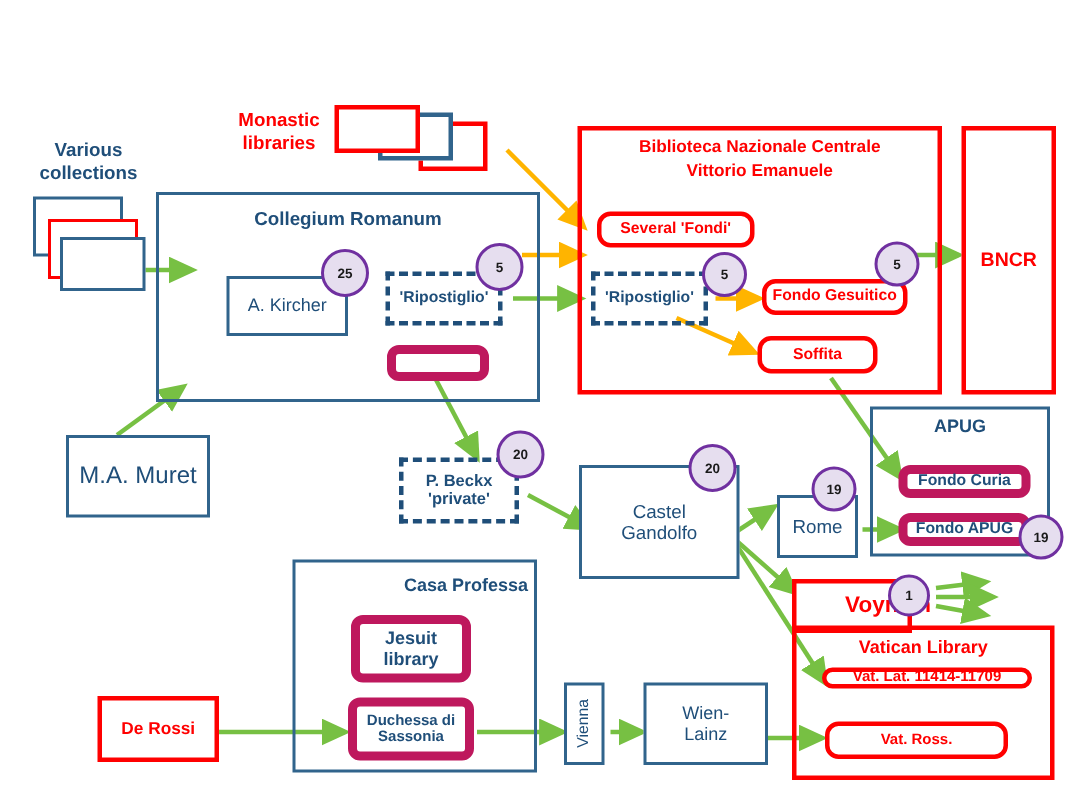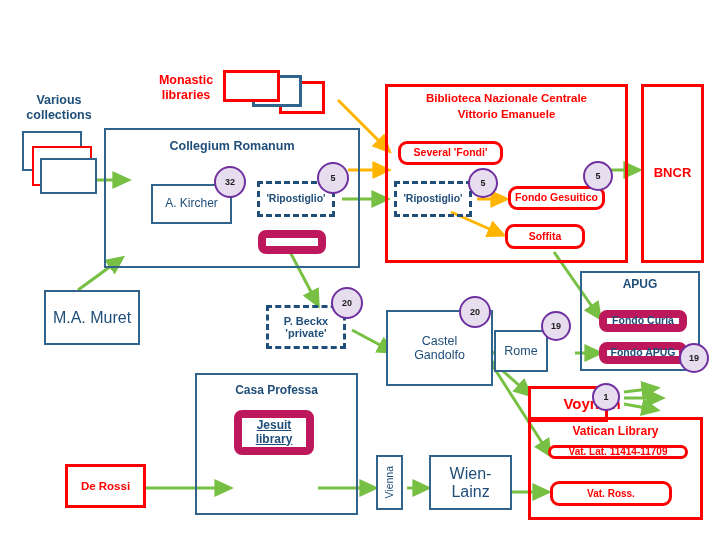--- a/index.html
+++ b/index.html
@@ -30,21 +30,21 @@
     text-align: center;
     line-height: 1.12;
     background: #ffffff;
   }
   .blue-rect {
     border: 2px solid #31648C;
     color: #1F4E79;
     font-weight: normal;
   }
   .blue-round {
-    border: 8px solid #be185d;
+    border: 6px solid #be185d;
     border-radius: 8px;
     color: #1F4E79;
     font-weight: bold;
   }
   .blue-dash {
     border: 3px dashed #1F4E79;
     color: #1F4E79;
     font-weight: bold;
     background: transparent;
   }
@@ -174,21 +174,21 @@
 
   <div class="container-box" style="left:104px; top:128px; width:256px; height:140px; border:2px solid #31648C;"></div>
   <div class="group-title t-blue" style="left:114px; top:139px; width:236px; font-size:12.5px;">Collegium Romanum</div>
 
   <div class="node blue-rect" style="left:151px; top:184px; width:81px; height:40px; font-size:12px;">A. Kircher</div>
 
   <div class="node blue-dash" style="left:257px; top:181px; width:78px; height:36px; font-size:10.5px;">'Ripostiglio'</div>
 
   <div class="node blue-round" style="left:258px; top:230px; width:68px; height:24px; font-size:11px;"></div>
 
-  <div class="badge" style="left:214px; top:166px; width:32px; height:32px;">32</div>
+  <div class="badge" style="left:214px; top:166px; width:32px; height:32px;">25</div>
   <div class="badge" style="left:317px; top:162px; width:32px; height:32px;">5</div>
 
   <div class="container-box" style="left:385px; top:84px; width:243px; height:179px; border:3px solid #FF0000;"></div>
   <div class="group-title t-red" style="left:391px; top:91px; width:231px; font-size:11.5px; white-space:pre-line; line-height:1.35;">Biblioteca Nazionale Centrale
 Vittorio Emanuele</div>
 
   <div class="node red-round" style="left:398px; top:141px; width:105px; height:24px; font-size:10.5px;">Several 'Fondi'</div>
 
   <div class="node blue-dash" style="left:394px; top:181px; width:78px; height:36px; font-size:10.5px;">'Ripostiglio'</div>
 
@@ -204,47 +204,49 @@
   <div class="node blue-rect" style="left:44px; top:290px; width:96px; height:55px; font-size:16px;">M.A. Muret</div>
 
   <div class="node blue-dash" style="left:266px; top:305px; width:80px; height:44px; font-size:11px; white-space:pre-line;">P. Beckx
 'private'</div>
   <div class="badge" style="left:331px; top:287px; width:32px; height:32px;">20</div>
 
   <div class="node blue-rect" style="left:386px; top:310px; width:107px; height:76px; font-size:12.5px; white-space:pre-line;">Castel
 Gandolfo</div>
   <div class="badge" style="left:459px; top:296px; width:32px; height:32px;">20</div>
 
-  <div class="node blue-rect" style="left:494px; top:330px; width:54px; height:42px; font-size:12.5px;">Rome</div>
+  <div class="node blue-rect" style="left:518px; top:330px; width:54px; height:42px; font-size:12.5px;">Rome</div>
   <div class="badge" style="left:541px; top:311px; width:30px; height:30px;">19</div>
 
   <div class="container-box" style="left:580px; top:271px; width:120px; height:100px; border:2px solid #31648C;"></div>
   <div class="group-title t-blue" style="left:586px; top:277px; width:108px; font-size:12px;">APUG</div>
 
   <div class="node blue-round" style="left:599px; top:310px; width:88px; height:22px; font-size:10.5px;">Fondo Curia</div>
   <div class="node blue-round" style="left:599px; top:342px; width:88px; height:22px; font-size:10.5px;">Fondo APUG</div>
   <div class="badge" style="left:679px; top:343px; width:30px; height:30px;">19</div>
 
   <div class="node red-rect" style="left:528px; top:386px; width:80px; height:36px; font-size:15px;padding-left:48px;">Voynich</div>
   <div class="badge" style="left:592px; top:383px; width:28px; height:28px;">1</div>
 
   <div class="container-box" style="left:528px; top:417px; width:175px; height:103px; border:3px solid #FF0000;"></div>
   <div class="group-title t-red" style="left:534px; top:424px; width:163px; font-size:12px;">Vatican Library</div>
 
   <div class="node red-round" style="left:548px; top:445px; width:140px; height:14px; font-size:10px;text-align:right;">Vat. Lat. 11414-11709</div>
   <div class="node red-round" style="left:550px; top:481px; width:122px; height:25px; font-size:10px;">Vat. Ross.</div>
 
   <div class="container-box" style="left:195px; top:373px; width:163px; height:142px; border:2px solid #31648C;"></div>
-  <div class="group-title t-blue" style="left:201px; top:383px; width:151px; font-size:12px;">Casa Professa</div>
-
-  <div class="node blue-round" style="left:234px; top:410px; width:80px; height:45px; font-size:12px; white-space:pre-line;text-decoration:underline;">Jesuit
+  <div class="group-title t-blue" style="left:201px; top:383px; width:151px; font-size:12px;text-align:right;">Casa Professa</div>
+
+  <div class="node blue-round" style="left:234px; top:410px; width:80px; height:45px; font-size:12px; white-space:pre-line;">Jesuit
 library</div>
+  <div class="node blue-round" style="left:232px; top:465px; width:84px; height:42px; font-size:10px; white-space:pre-line;">Duchessa di
+Sassonia</div>
 
   <div class="node red-rect" style="left:65px; top:464px; width:81px; height:44px; font-size:11.5px;">De Rossi</div>
 
   <div class="node blue-rect vertical-wrap" style="left:376px; top:455px; width:27px; height:55px; font-size:10.5px;">
     <span class="vertical-label">Vienna</span>
   </div>
 
-  <div class="node blue-rect" style="left:429px; top:455px; width:83px; height:55px; font-size:16px; white-space:pre-line;">Wien-
+  <div class="node blue-rect" style="left:429px; top:455px; width:83px; height:55px; font-size:12px; white-space:pre-line;">Wien-
 Lainz</div>
 
 </div>
 
 </body></html>

